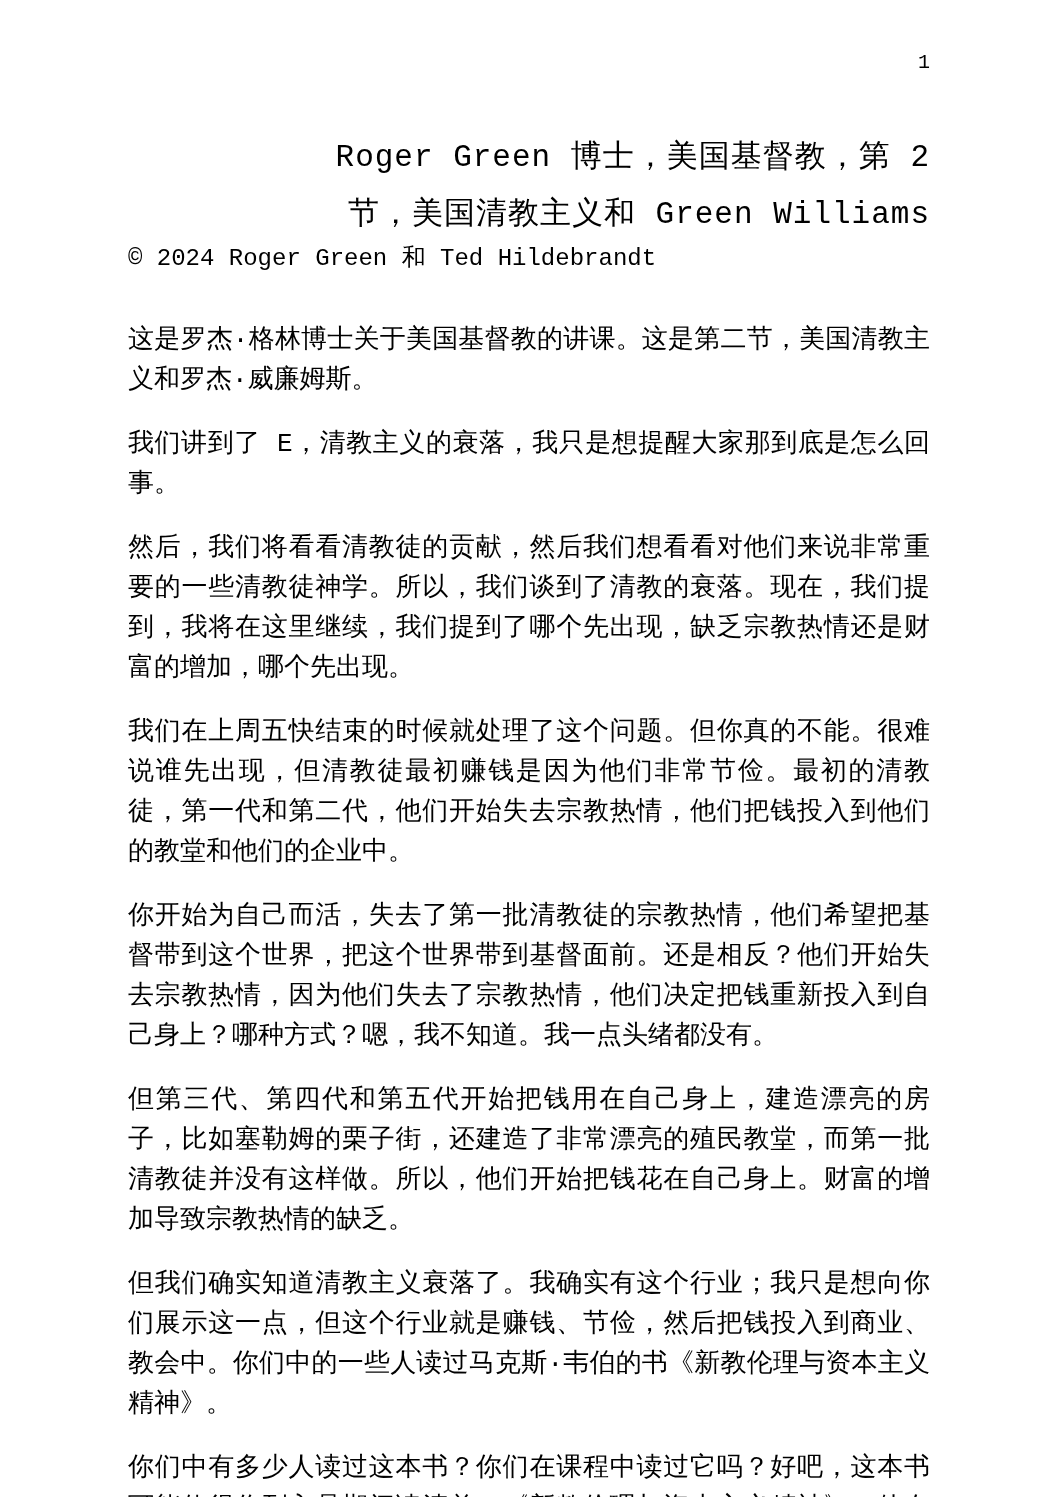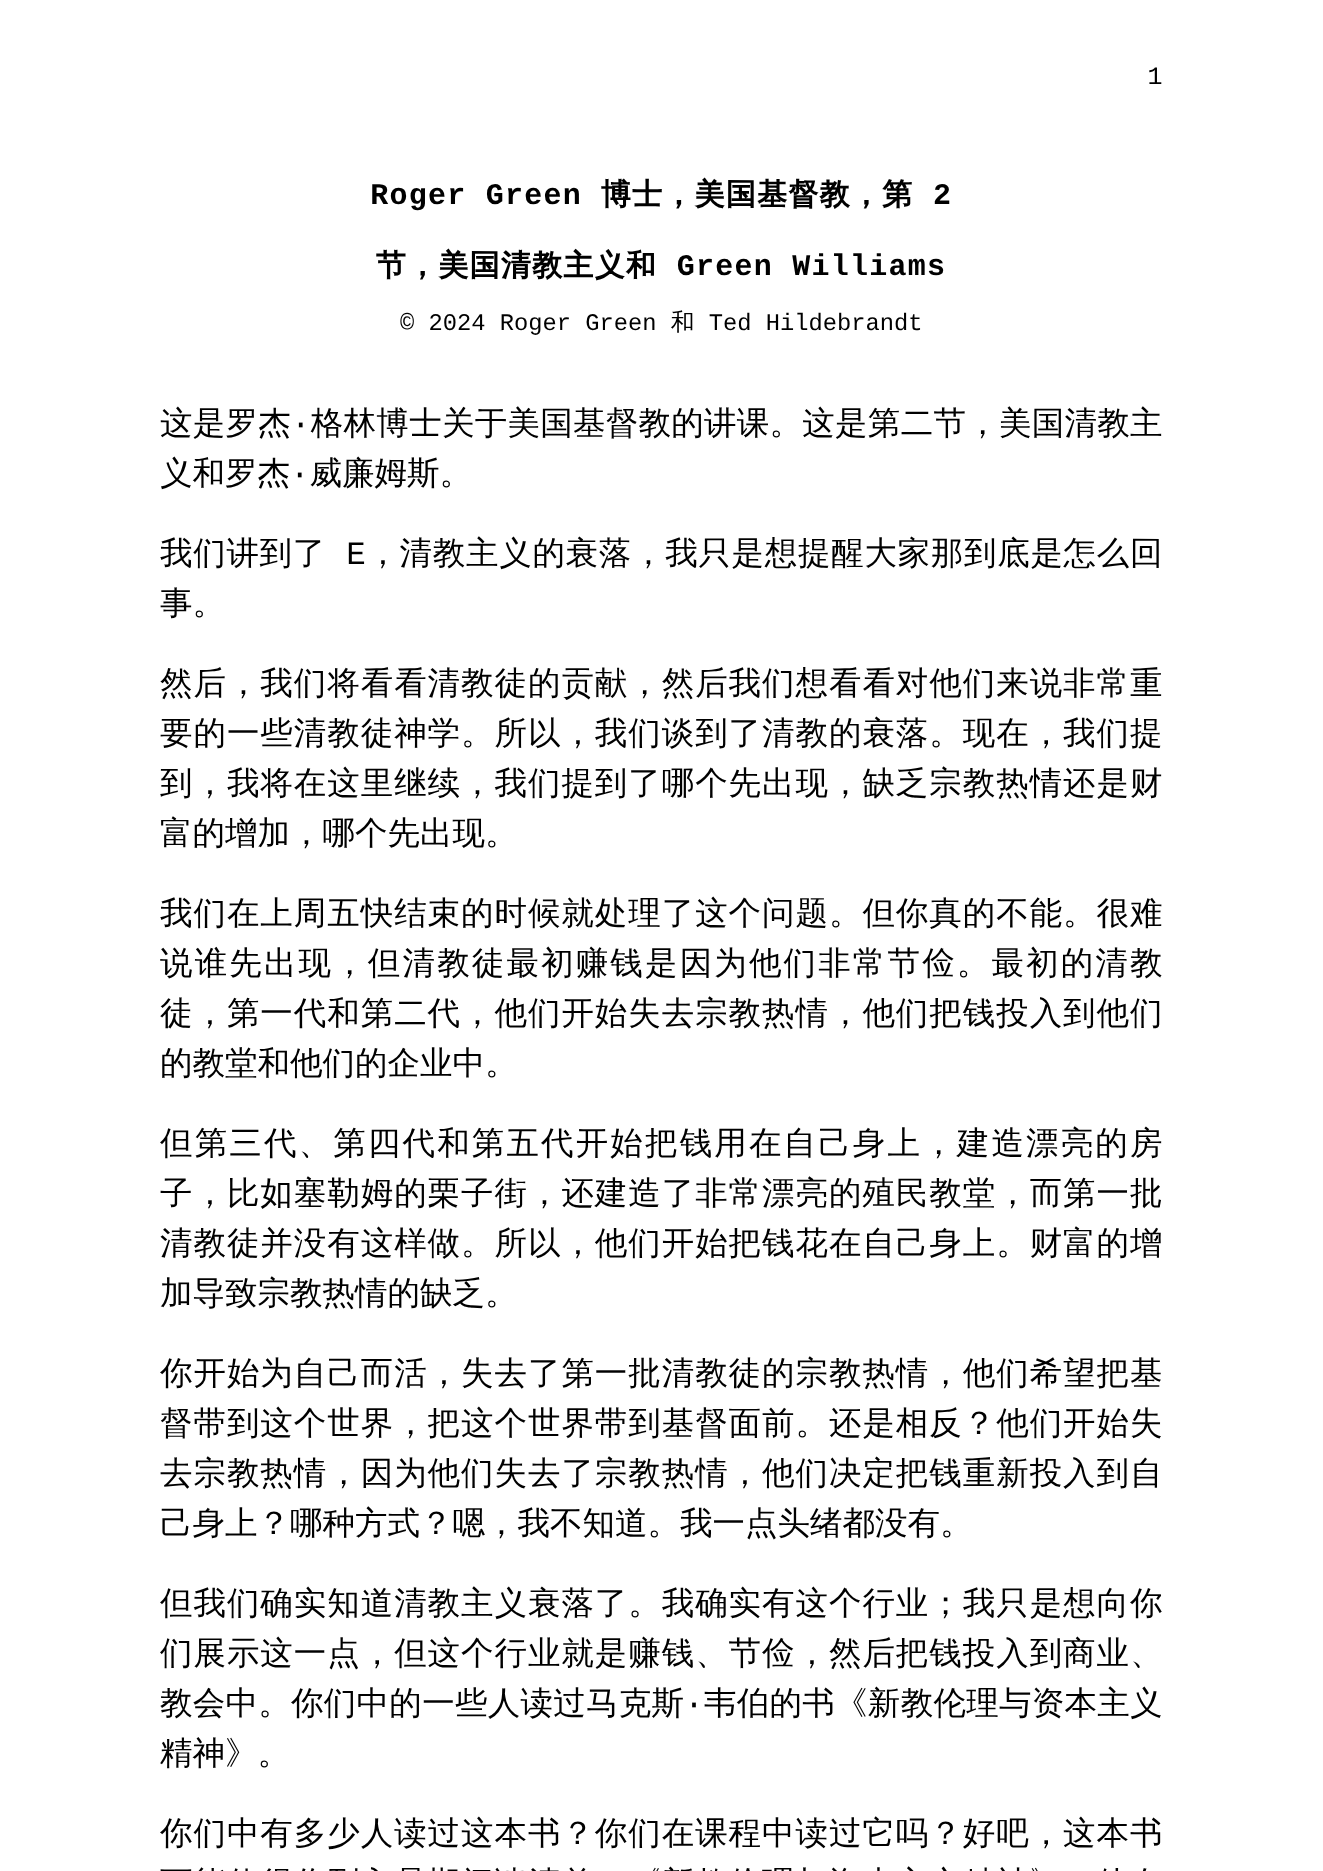--- a/index.html
+++ b/index.html
@@ -20,35 +20,35 @@
     overflow: hidden;
   }
   .page-number {
     text-align: right;
     font-size: 20px;
     line-height: 26px;
     color: #000000;
   }
   .doc-title {
     margin: 53px 0 0 0;
-    font-size: 24px;
-    font-weight: bold;
+    font-size: 31px;
+    font-weight: normal;
     line-height: 57px;
-    text-align: center;
+    text-align: right;
     letter-spacing: 1px;
   }
   .doc-title .title-line {
     display: block;
     white-space: nowrap;
   }
   .copyright-line {
     margin-top: 3px;
-    font-size: 19px;
+    font-size: 24px;
     line-height: 26px;
-    text-align: center;
+    text-align: left;
   }
   .doc-body {
     margin-top: 48px;
     font-size: 26px;
     line-height: 40px;
     text-align: justify;
   }
   .doc-body p {
     margin: 0 0 24px 0;
     word-break: break-word;
@@ -66,19 +66,19 @@
     <span class="title-line">节，美国清教主义和 Green Williams</span>
   </h1>
 
   <div class="copyright-line">© 2024 Roger Green 和 Ted Hildebrandt</div>
 
   <div class="doc-body">
     <p>这是罗杰·格林博士关于美国基督教的讲课。这是第二节，美国清教主义和罗杰·威廉姆斯。</p>
     <p>我们讲到了 E，清教主义的衰落，我只是想提醒大家那到底是怎么回事。</p>
     <p>然后，我们将看看清教徒的贡献，然后我们想看看对他们来说非常重要的一些清教徒神学。所以，我们谈到了清教的衰落。现在，我们提到，我将在这里继续，我们提到了哪个先出现，缺乏宗教热情还是财富的增加，哪个先出现。</p>
     <p>我们在上周五快结束的时候就处理了这个问题。但你真的不能。很难说谁先出现，但清教徒最初赚钱是因为他们非常节俭。最初的清教徒，第一代和第二代，他们开始失去宗教热情，他们把钱投入到他们的教堂和他们的企业中。</p>
+    <p>你开始为自己而活，失去了第一批清教徒的宗教热情，他们希望把基督带到这个世界，把这个世界带到基督面前。还是相反？他们开始失去宗教热情，因为他们失去了宗教热情，他们决定把钱重新投入到自己身上？哪种方式？嗯，我不知道。我一点头绪都没有。</p>
     <p>但第三代、第四代和第五代开始把钱用在自己身上，建造漂亮的房子，比如塞勒姆的栗子街，还建造了非常漂亮的殖民教堂，而第一批清教徒并没有这样做。所以，他们开始把钱花在自己身上。财富的增加导致宗教热情的缺乏。</p>
-    <p>你开始为自己而活，失去了第一批清教徒的宗教热情，他们希望把基督带到这个世界，把这个世界带到基督面前。还是相反？他们开始失去宗教热情，因为他们失去了宗教热情，他们决定把钱重新投入到自己身上？哪种方式？嗯，我不知道。我一点头绪都没有。</p>
     <p>但我们确实知道清教主义衰落了。我确实有这个行业；我只是想向你们展示这一点，但这个行业就是赚钱、节俭，然后把钱投入到商业、教会中。你们中的一些人读过马克斯·韦伯的书《新教伦理与资本主义精神》。</p>
     <p>你们中有多少人读过这本书？你们在课程中读过它吗？好吧，这本书可能值得你列入暑期阅读清单：《新教伦理与资本主义精神》。他在这本书中谈到清教</p>
   </div>
 
 </div>
 
 </body></html>

